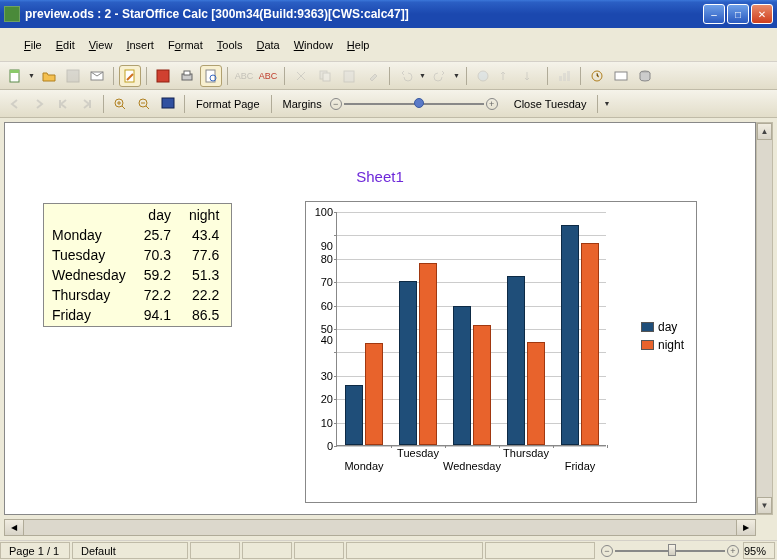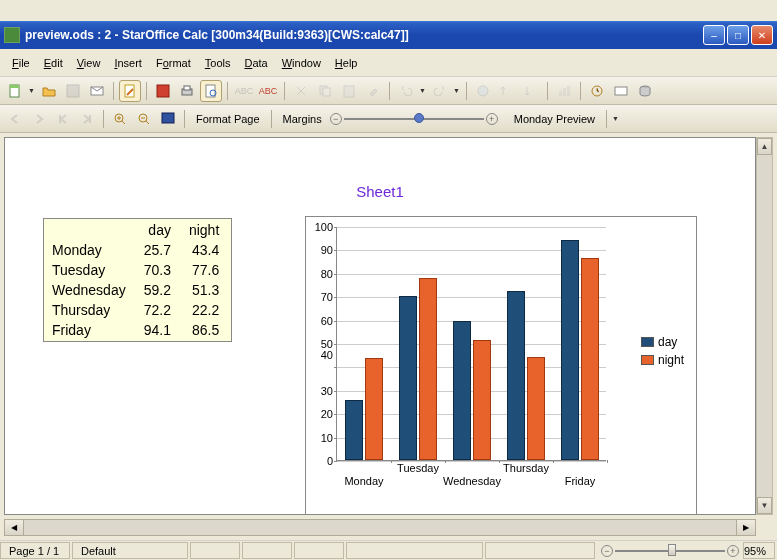--- a/index.html
+++ b/index.html
@@ -13,21 +13,20 @@
   display: flex;
   flex-direction: column;
 }
 .titlebar {
   height: 28px;
   background: linear-gradient(to bottom, #3b77d9 0%, #2b5fc4 8%, #1b48af 50%, #1b48af 100%);
   display: flex;
   align-items: center;
   padding: 0 4px;
   color: #fff;
-  margin-top: 21px;
 }
 .titlebar .app-icon {
   width: 16px; height: 16px;
   background: #4a8a3a;
   margin-right: 5px;
   border: 1px solid #fff3;
 }
 .titlebar .title-text { font-weight: bold; font-size: 12px; flex: 1; }
 .titlebar .win-btns { display: flex; gap: 2px; }
 .win-btn {
@@ -36,25 +35,25 @@
   border-radius: 3px;
   display: flex; align-items: center; justify-content: center;
   font-family: Arial;
   font-size: 10px;
   color: #fff;
   cursor: pointer;
 }
 .win-min, .win-max { background: linear-gradient(to bottom, #6ea0e8, #2a5ac0); }
 .win-close { background: linear-gradient(to bottom, #e88b6a, #cf3e1d); }
 .menubar {
-  height: 28px;
+  height: 34px;
   background: #ece9d8;
   display: flex;
   align-items: center;
-  padding: 0 6px;
+  padding: 0 18px;
   gap: 2px;
   border-bottom: 1px solid #d4d0c8;
 }
 .menu-item { padding: 2px 6px; cursor: pointer; }
 .mnemonic { text-decoration: underline; }
 .toolbar {
   height: 28px;
   background: linear-gradient(to bottom, #f5f3ea, #e2ddc9);
   border-bottom: 1px solid #c0bba8;
   display: flex;
@@ -433,21 +432,21 @@
   <div class="tb-sep"></div>
   <span class="tb-label">Margins</span>
   <div class="slider-end">−</div>
   <div class="slider">
     <div class="slider-track">
         <div class="slider-thumb" style="left:50%"></div>
       </div>
   </div>
   <div class="slider-end">+</div>
   <div style="width:6px"></div>
-  <span class="tb-label">Monday Preview</span>
+  <span class="tb-label">Close Tuesday</span>
   <div class="tb-sep"></div>
   <div class="tb-dropdown-arrow">▼</div>
 </div>
 
 <div class="main-area">
   <div class="preview-pane">
     <div class="sheet-title">Sheet1</div>
 
     <table class="data-table">
       <tbody>
@@ -508,21 +507,21 @@
           <div class="y-tick-mark" style="top: 93.6px;"></div>
           <div class="y-tick" style="top: 93.6px;">60</div>
           <div class="gridline" style="top: 70.2px;"></div>
           <div class="y-tick-mark" style="top: 70.2px;"></div>
           <div class="y-tick" style="top: 70.2px;">70</div>
           <div class="gridline" style="top: 46.8px;"></div>
           <div class="y-tick-mark" style="top: 46.8px;"></div>
           <div class="y-tick" style="top: 46.8px;">80</div>
           <div class="gridline" style="top: 23.4px;"></div>
           <div class="y-tick-mark" style="top: 23.4px;"></div>
-          <div class="y-tick" style="top: 23px;">90</div>
+          <div class="y-tick" style="top: 34px;">90</div>
           <div class="gridline" style="top: 0px;"></div>
           <div class="y-tick-mark" style="top: 0px;"></div>
           <div class="y-tick" style="top: 0px;">100</div>
           <div class="bar day" style="height: 60.138px; left: 8px; background: rgb(31, 78, 121);"></div>
           <div class="bar night" style="height: 101.556px; left: 28px; background: rgb(232, 99, 44);"></div>
           <div class="x-tick-mark" style="left: 54px;"></div>
           <div class="bar day" style="height: 164.502px; left: 62px; background: rgb(31, 78, 121);"></div>
           <div class="bar night" style="height: 181.584px; left: 82px; background: rgb(232, 99, 44);"></div>
           <div class="x-tick-mark" style="left: 108px;"></div>
           <div class="bar day" style="height: 138.528px; left: 116px; background: rgb(31, 78, 121);"></div>

